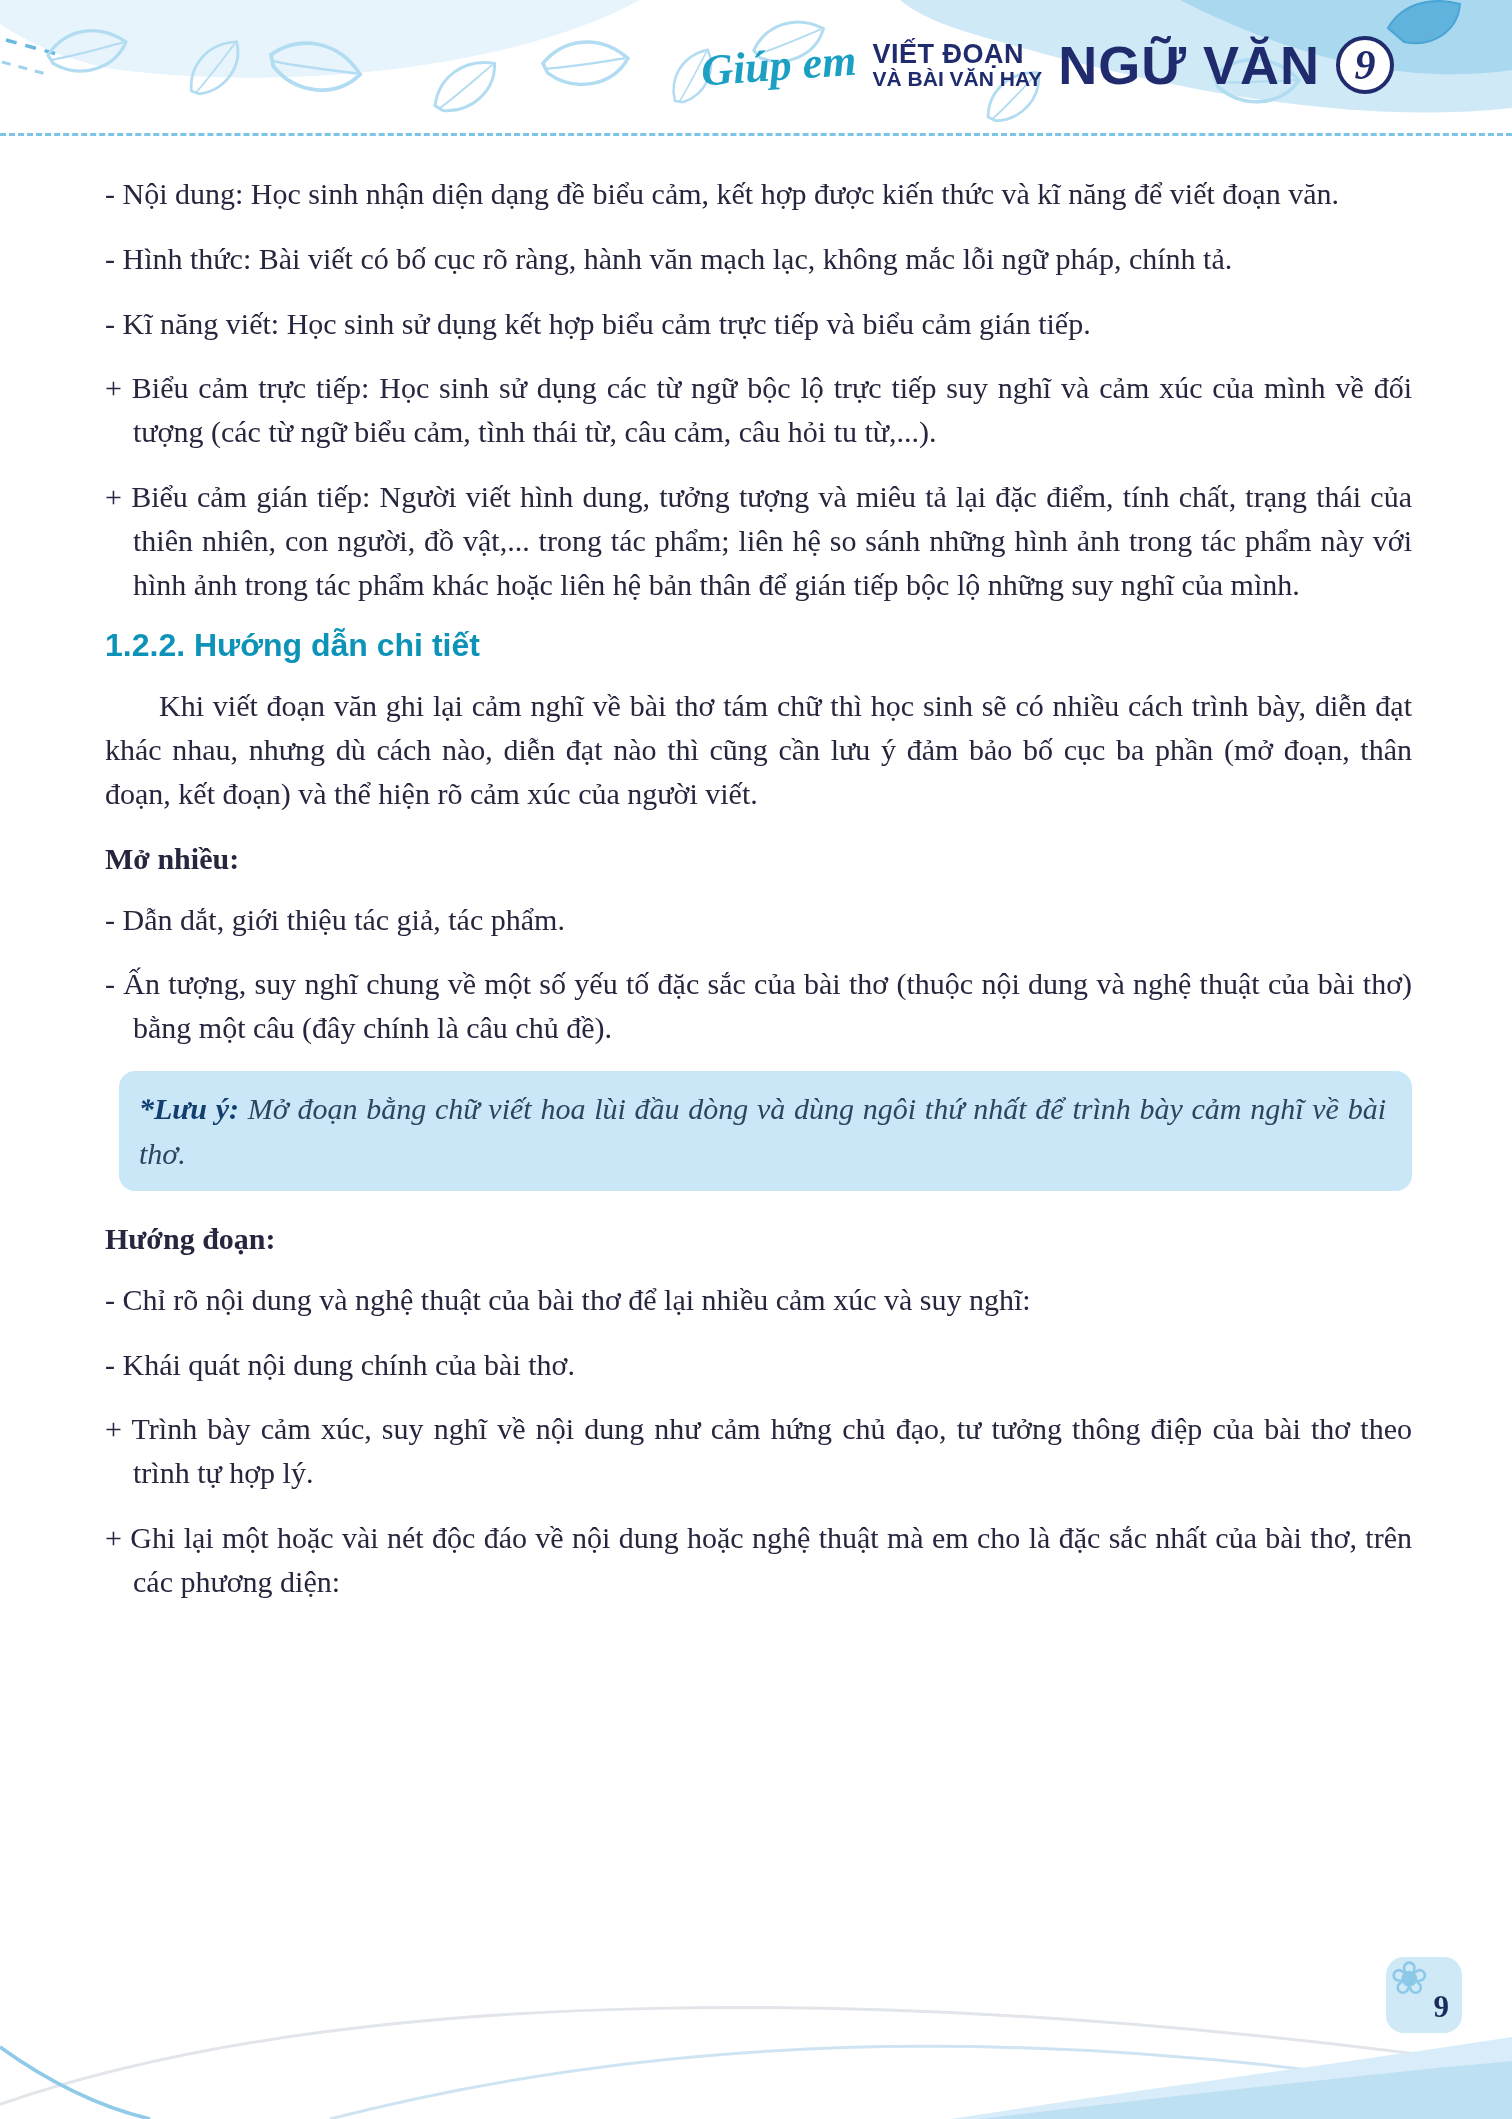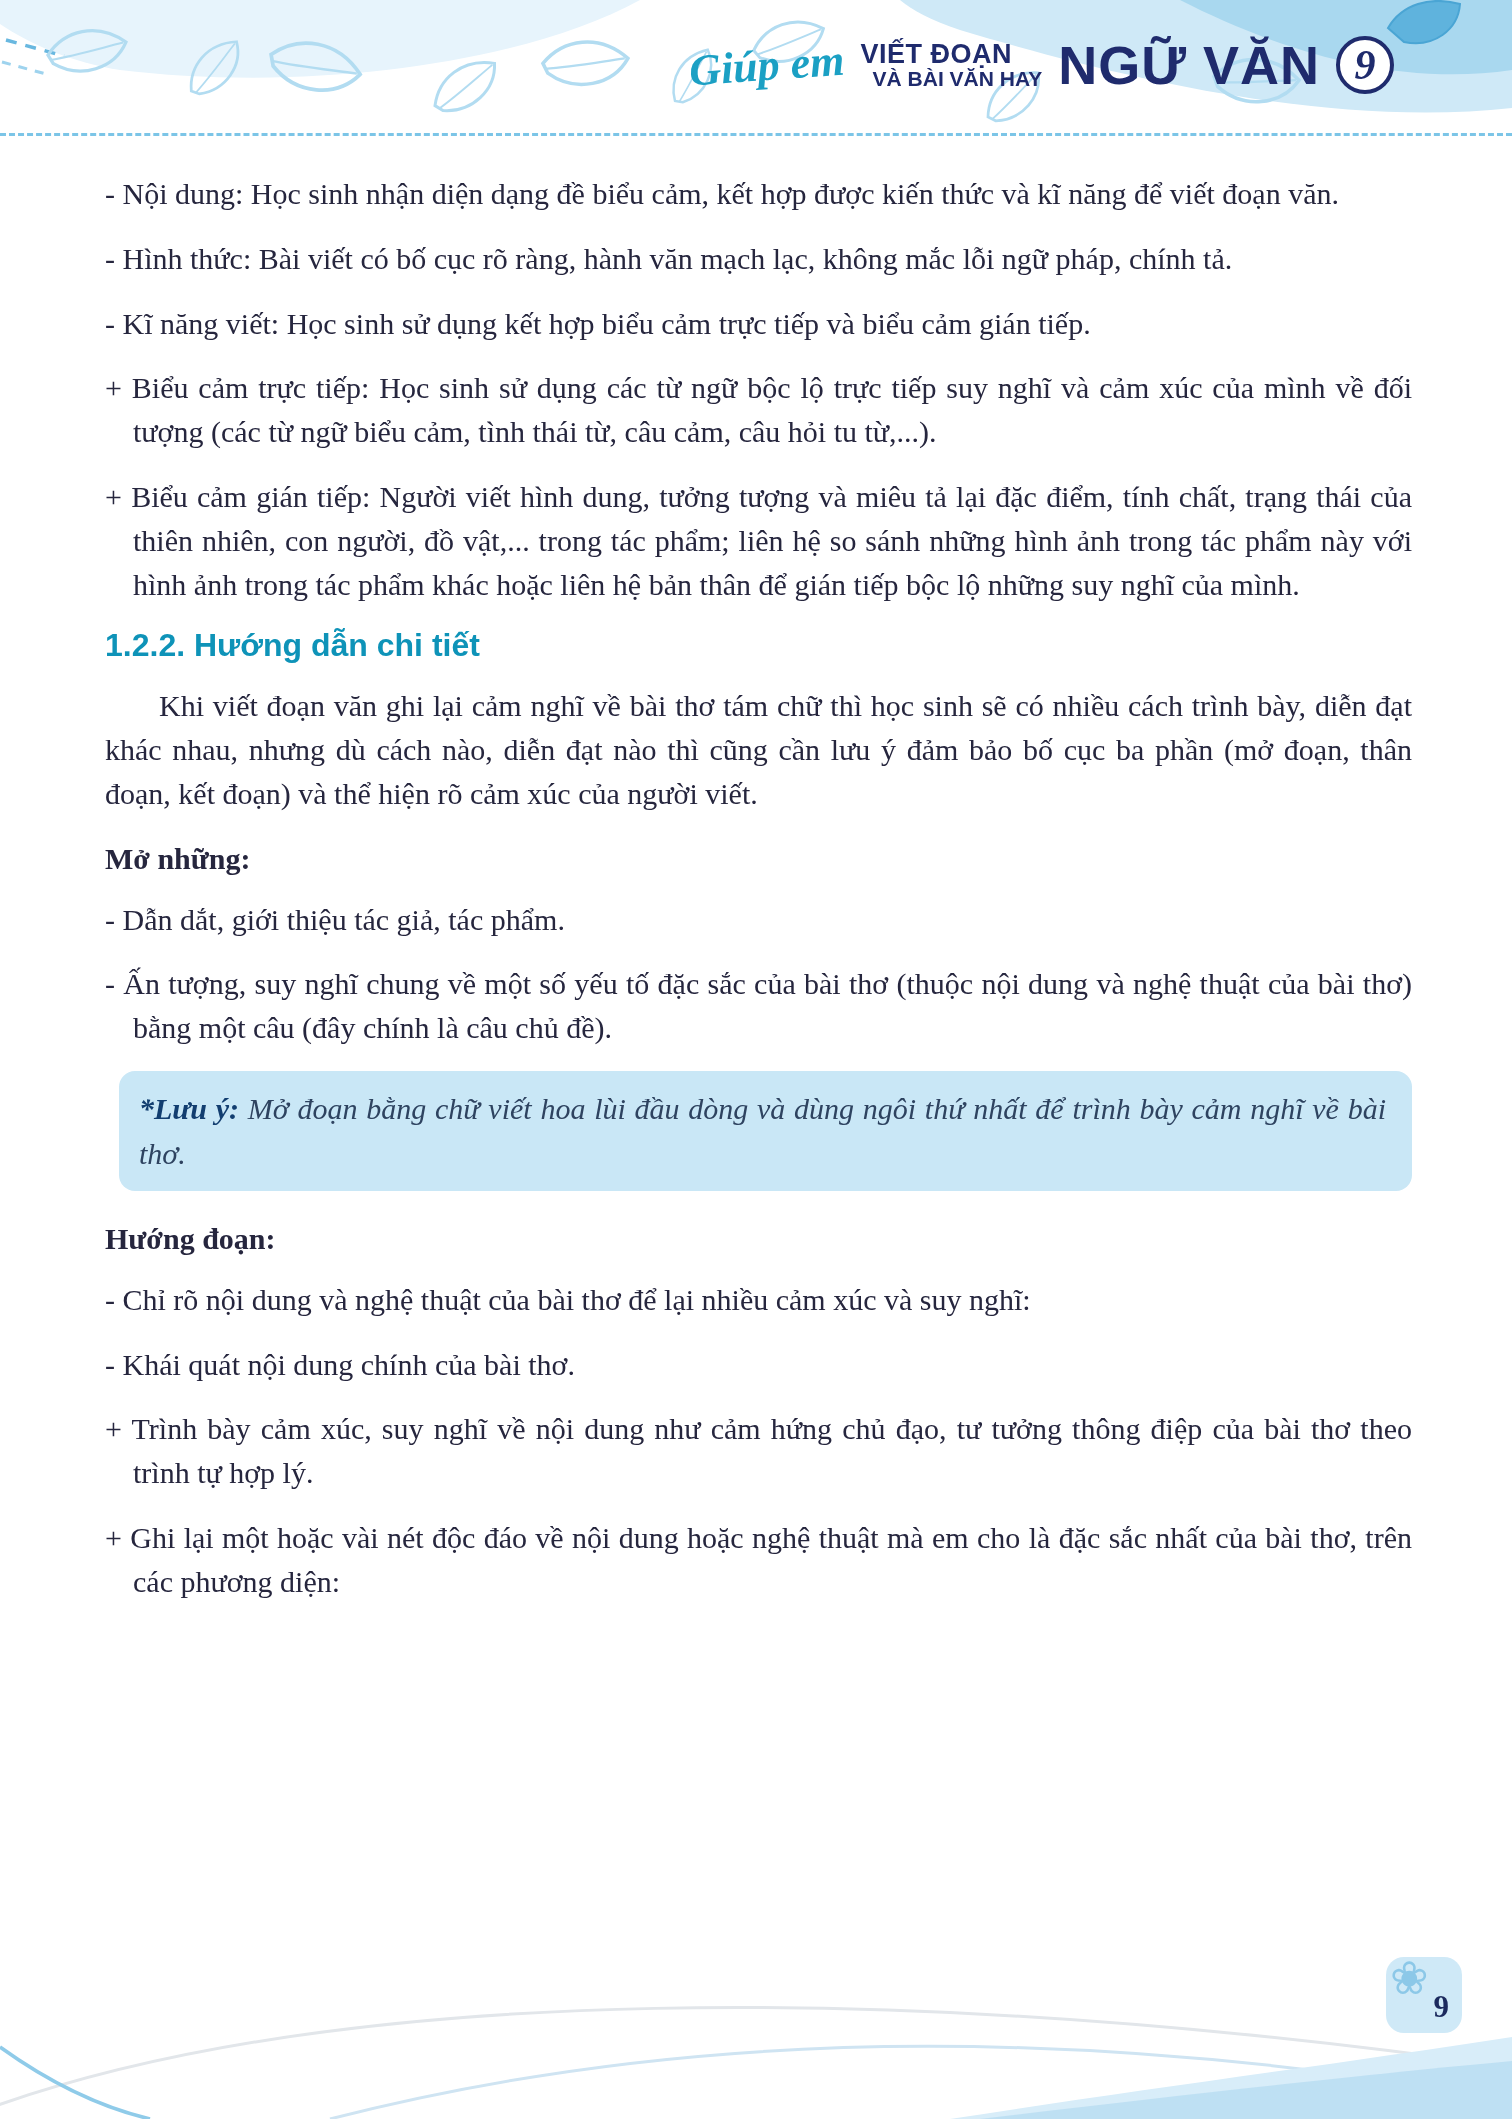--- a/index.html
+++ b/index.html
@@ -23,21 +23,21 @@
   .brand-script {
     font-family:"Liberation Serif", serif; font-style:italic; font-weight:bold;
     font-size:44px; color:#1ba0c4; transform:rotate(-4deg);
   }
   .brand-stack {
     display:flex; flex-direction:column; line-height:1.05;
     font-family:"Liberation Sans", sans-serif; font-weight:bold; color:#1f2b6d;
     text-align:left;
   }
   .brand-stack .l1 { font-size:27px; letter-spacing:0.5px; }
-  .brand-stack .l2 { font-size:21px;margin-left:12px; }
+  .brand-stack .l2 { font-size:21px; }
   .brand-title {
     font-family:"Liberation Sans", sans-serif; font-weight:bold;
     font-size:54px; color:#1f2b6d; letter-spacing:1px;
   }
   .brand-num {
     width:58px; height:58px; border:4px solid #1f2b6d; border-radius:50%;
     display:flex; align-items:center; justify-content:center;
     font-family:"Liberation Serif", serif; font-weight:bold; font-style:italic;
     font-size:42px; color:#1f2b6d; background:#ffffff;
   }
@@ -129,21 +129,21 @@
   </div>
 
   <div class="doc">
       <p class="para hang"><span class="marker">- </span>Nội dung: Học sinh nhận diện dạng đề biểu cảm, kết hợp được kiến thức và kĩ năng để viết đoạn văn.</p>
       <p class="para hang"><span class="marker">- </span>Hình thức: Bài viết có bố cục rõ ràng, hành văn mạch lạc, không mắc lỗi ngữ pháp, chính tả.</p>
       <p class="para hang"><span class="marker">- </span>Kĩ năng viết: Học sinh sử dụng kết hợp biểu cảm trực tiếp và biểu cảm gián tiếp.</p>
       <p class="para hang"><span class="marker">+ </span>Biểu cảm trực tiếp: Học sinh sử dụng các từ ngữ bộc lộ trực tiếp suy nghĩ và cảm xúc của mình về đối tượng (các từ ngữ biểu cảm, tình thái từ, câu cảm, câu hỏi tu từ,...).</p>
       <p class="para hang"><span class="marker">+ </span>Biểu cảm gián tiếp: Người viết hình dung, tưởng tượng và miêu tả lại đặc điểm, tính chất, trạng thái của thiên nhiên, con người, đồ vật,... trong tác phẩm; liên hệ so sánh những hình ảnh trong tác phẩm này với hình ảnh trong tác phẩm khác hoặc liên hệ bản thân để gián tiếp bộc lộ những suy nghĩ của mình.</p>
       <h3 class="sec-heading">1.2.2. Hướng dẫn chi tiết</h3>
       <p class="para indent">Khi viết đoạn văn ghi lại cảm nghĩ về bài thơ tám chữ thì học sinh sẽ có nhiều cách trình bày, diễn đạt khác nhau, nhưng dù cách nào, diễn đạt nào thì cũng cần lưu ý đảm bảo bố cục ba phần (mở đoạn, thân đoạn, kết đoạn) và thể hiện rõ cảm xúc của người viết.</p>
-      <p class="para bold-label">Mở những:</p>
+      <p class="para bold-label">Mở nhiều:</p>
       <p class="para hang"><span class="marker">- </span>Dẫn dắt, giới thiệu tác giả, tác phẩm.</p>
       <p class="para hang"><span class="marker">- </span>Ấn tượng, suy nghĩ chung về một số yếu tố đặc sắc của bài thơ (thuộc nội dung và nghệ thuật của bài thơ) bằng một câu (đây chính là câu chủ đề).</p>
       <div class="note"><span class="note-label">*Lưu ý:</span><span class="note-text"> Mở đoạn bằng chữ viết hoa lùi đầu dòng và dùng ngôi thứ nhất để trình bày cảm nghĩ về bài thơ.</span></div>
       <p class="para bold-label">Hướng đoạn:</p>
       <p class="para hang"><span class="marker">- </span>Chỉ rõ nội dung và nghệ thuật của bài thơ để lại nhiều cảm xúc và suy nghĩ:</p>
       <p class="para hang"><span class="marker">- </span>Khái quát nội dung chính của bài thơ.</p>
       <p class="para hang"><span class="marker">+ </span>Trình bày cảm xúc, suy nghĩ về nội dung như cảm hứng chủ đạo, tư tưởng thông điệp của bài thơ theo trình tự hợp lý.</p>
       <p class="para hang"><span class="marker">+ </span>Ghi lại một hoặc vài nét độc đáo về nội dung hoặc nghệ thuật mà em cho là đặc sắc nhất của bài thơ, trên các phương diện:</p>
     </div>
 

